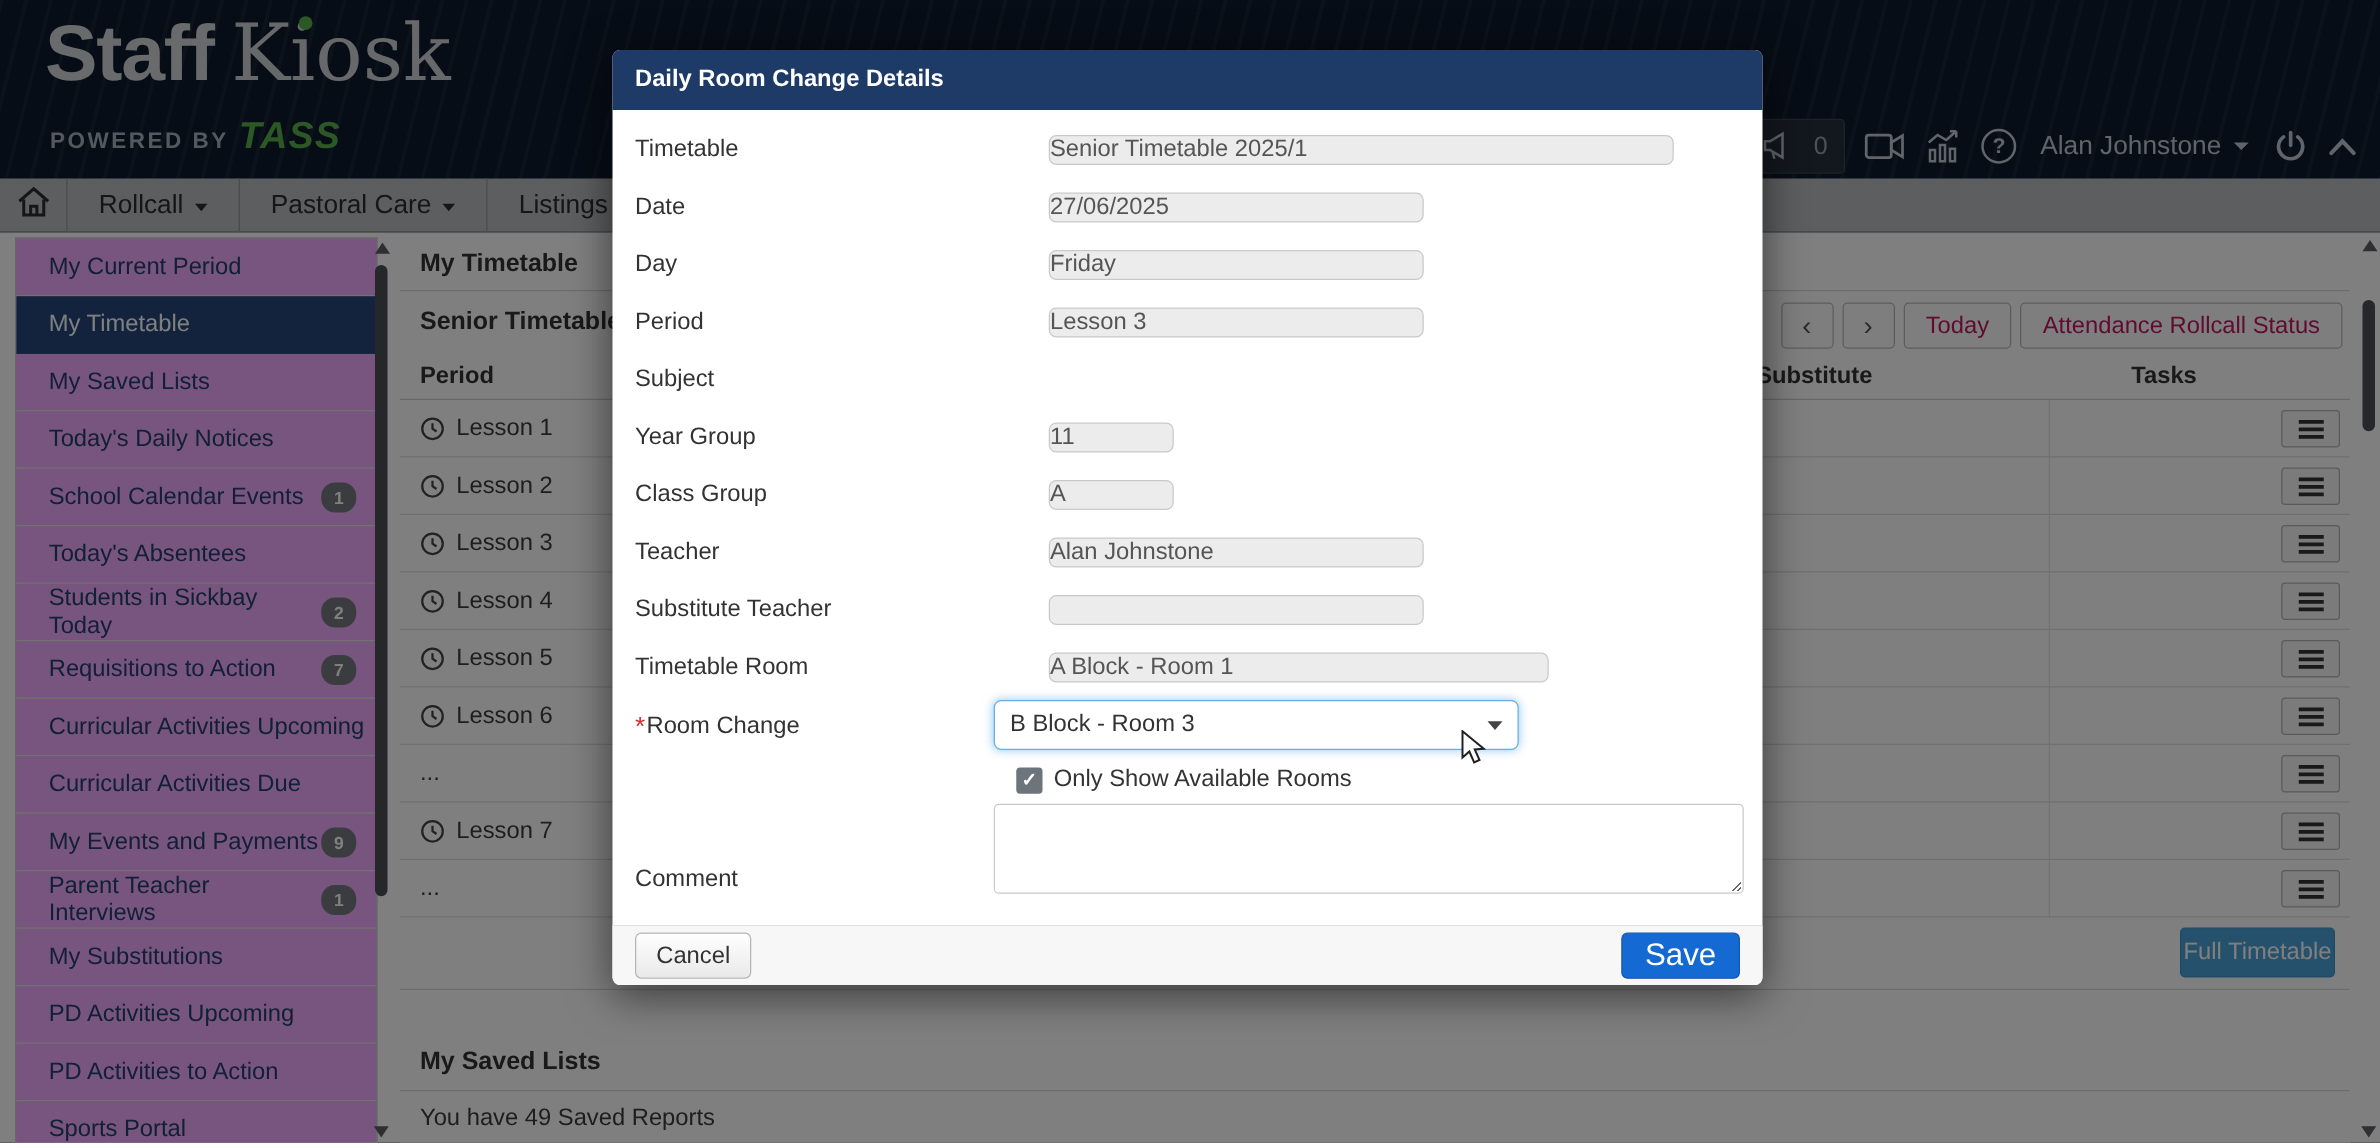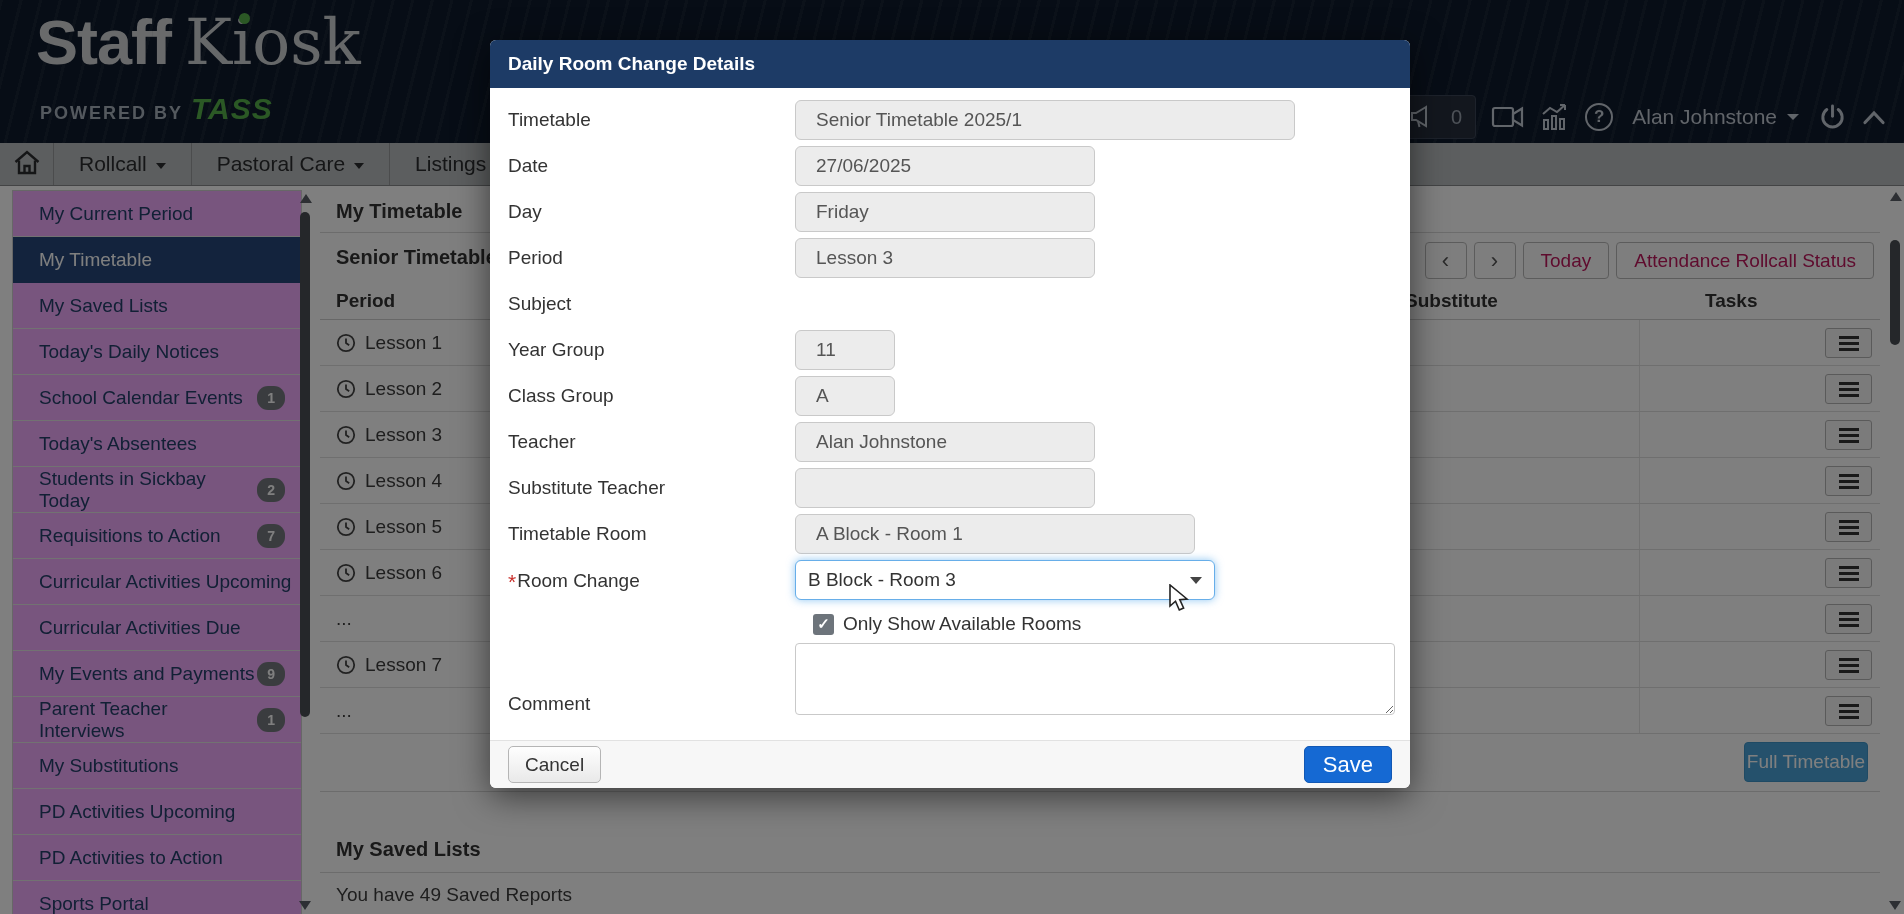--- a/index.html
+++ b/index.html
@@ -73,34 +73,34 @@
   .sl-text { position:absolute; left:16px; top:694px; font-size:19px; color:#3c3c3c; }
 
   
   .backdrop { position:absolute; inset:0; background:rgba(0,0,0,0.5); z-index:50; }
   .modal { position:absolute; left:490px; top:40px; width:920px; height:748px; background:#fff; border-radius:6px; box-shadow:0 8px 34px rgba(0,0,0,0.55); z-index:100; }
   .m-header { height:48px; background:#1d3b66; border-radius:6px 6px 0 0; display:flex; align-items:center; padding-left:18px; color:#fff; font-size:19px; font-weight:bold; }
   .mrow { display:flex; align-items:center; min-height:40px; margin:6px 0 0 18px; }
   .mrow.first { margin-top:12px; }
   .mlabel { width:287px; flex-shrink:0; font-size:19px; color:#333; }
   .req { color:#c9302c; font-size:21px; position:relative; top:2px; margin-right:1px; }
-  .dis { background:#ececec; border:1px solid #c9c9c9; border-radius:6px; height:40px; display:flex; align-items:center; padding:0 20px; font-size:19px; color:#555; }
+  .dis { background:#ececec; border:1px solid #c9c9c9; border-radius:6px; height:24px; display:flex; align-items:center; padding:0 0; font-size:19px; color:#555;margin-left:44px; }
   .w-wide { width:500px; } .w-med { width:300px; } .w-small { width:100px; } .w-xwide { width:400px; }
   .sel { width:420px; height:40px; background:#fff; border:1px solid #67aee9; border-radius:6px;
          box-shadow:0 0 8px rgba(82,168,236,0.65); display:flex; align-items:center; justify-content:space-between;
          padding:0 12px; font-size:19px; color:#333; cursor:pointer; }
   .sel-caret { width:0; height:0; border-left:6px solid transparent; border-right:6px solid transparent; border-top:7px solid #444; }
   .chk-row { display:flex; align-items:center; margin:13px 0 0 323px; height:22px; }
   .chk { width:21px; height:21px; background:#6d747b; border-radius:3px; color:#fff; font-size:15px; font-weight:bold; display:flex; align-items:center; justify-content:center; cursor:pointer; }
   .chk-label { font-size:19px; color:#333; margin-left:9px; }
   .comment-row { display:flex; align-items:flex-end; margin:8px 0 0 18px; }
   .comment-box { width:600px; height:72px; border:1px solid #c9c9c9; border-radius:4px; font-family:"Liberation Sans",sans-serif; font-size:18px; padding:6px 8px; resize:both; }
   .m-footer { position:absolute; left:0; right:0; bottom:0; height:48px; background:#f7f7f7; border-top:1px solid #e2e2e2; border-radius:0 0 6px 6px; display:flex; align-items:center; justify-content:space-between; padding:0 18px; }
   .btn-cancel { height:37px; padding:0 16px; background:linear-gradient(#fefefe,#e9e9e9); border:1px solid #b5b5b5; border-radius:5px; font-size:19px; color:#333; cursor:pointer; font-family:inherit; }
-  .btn-save { height:37px; padding:0 18px; background:#1569d3; border:1px solid #1258b4; border-radius:5px; font-size:22px; color:#fff; cursor:pointer; font-family:inherit; }
+  .btn-save { height:37px; padding:0 18px; background:#1569d3; border:1px solid #1258b4; border-radius:5px; font-size:25px; color:#fff; cursor:pointer; font-family:inherit; }
 
   .cursor { position:absolute; left:1167px; top:584px; z-index:300; pointer-events:none; }
 </style>
 </head>
 <body>
 
 <div class="page">
 
   <div class="banner">
     <div class="logo">

